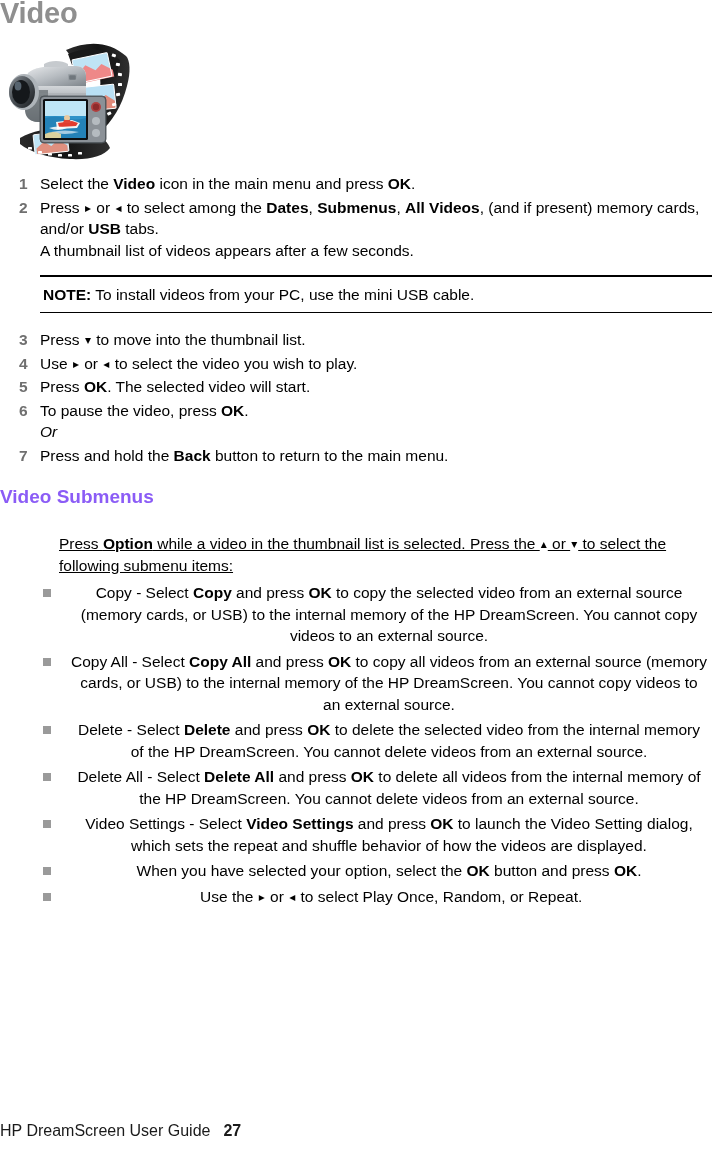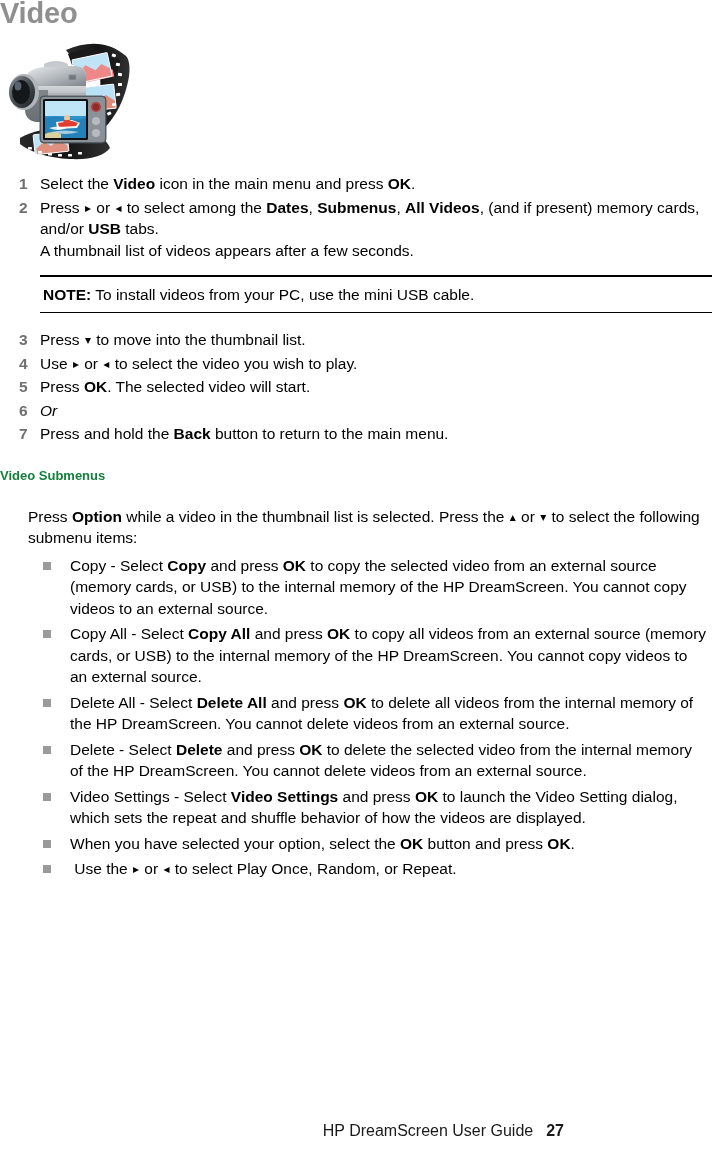--- a/index.html
+++ b/index.html
@@ -100,66 +100,67 @@
   }
   .note-body {
     padding: 7px 0 7px 43px;
     font-size: 15.5px;
     line-height: 21px;
   }
   .note-label { font-weight: bold; }
 
   
   .section-title {
-    margin: 20px 0 19px 0;
-    font-size: 13px;
+    margin: 20px 0 25px 0;
+    font-size: 19px;
     font-weight: bold;
-    color: #15803d;
+    color: #8b5cf6;
     line-height: 22px;
   }
 
   
   .body-para {
     margin: 0 0 6px 0;
-    padding-left: 28px;
+    padding-left: 59px;
     padding-right: 2px;
     font-size: 15.5px;
     line-height: 21.5px;
+    text-decoration: underline;
   }
 
   
   .bullets {
     margin: 0;
     padding: 0;
     list-style: none;
   }
   .bullets li {
     position: relative;
     padding-left: 70px;
     padding-right: 4px;
     margin-bottom: 4px;
     font-size: 15.5px;
     line-height: 21.5px;
+    text-align: center;
   }
   .bullets li .sq {
     position: absolute;
     left: 43px;
     top: 7px;
     width: 8px;
     height: 8px;
     background: #9a9a9a;
   }
 
   
   .footer {
     position: absolute;
     left: 0;
     right: 0;
     bottom: 18px;
-    text-align: right;
     padding-right: 8px;
     font-size: 16px;
     line-height: 20px;
     color: #1a1a1a;
   }
   .footer .page-no {
     font-weight: bold;
     margin-left: 13px;
     font-size: 16px;
   }
@@ -325,37 +326,38 @@
       <p>Use <span class="arrow">▸</span> or <span class="arrow">◂</span> to select the video you wish to play.</p>
     </div>
 
     <div class="step">
       <span class="num">5</span>
       <p>Press <b>OK</b>. The selected video will start.</p>
     </div>
 
     <div class="step">
       <span class="num">6</span>
+      <p>To pause the video, press <b>OK</b>.</p>
       <p class="italic">Or</p>
     </div>
 
     <div class="step">
       <span class="num">7</span>
       <p>Press and hold the <b>Back</b> button to return to the main menu.</p>
     </div>
 
     <div class="section-title">Video Submenus</div>
 
     <p class="body-para">Press <b>Option</b> while a video in the thumbnail list is selected. Press the <span class="arrow">▴</span> or <span class="arrow">▾</span> to select the following submenu items:</p>
 
     <ul class="bullets">
       <li><span class="sq"></span>Copy - Select <b>Copy</b> and press <b>OK</b> to copy the selected video from an external source (memory cards, or USB) to the internal memory of the HP DreamScreen. You cannot copy videos to an external source.</li>
       <li><span class="sq"></span>Copy All - Select <b>Copy All</b> and press <b>OK</b> to copy all videos from an external source (memory cards, or USB) to the internal memory of the HP DreamScreen. You cannot copy videos to an external source.</li>
+      <li><span class="sq"></span>Delete - Select <b>Delete</b> and press <b>OK</b> to delete the selected video from the internal memory of the HP DreamScreen. You cannot delete videos from an external source.</li>
       <li><span class="sq"></span>Delete All - Select <b>Delete All</b> and press <b>OK</b> to delete all videos from the internal memory of the HP DreamScreen. You cannot delete videos from an external source.</li>
-      <li><span class="sq"></span>Delete - Select <b>Delete</b> and press <b>OK</b> to delete the selected video from the internal memory of the HP DreamScreen. You cannot delete videos from an external source.</li>
       <li><span class="sq"></span>Video Settings - Select <b>Video Settings</b> and press <b>OK</b> to launch the Video Setting dialog, which sets the repeat and shuffle behavior of how the videos are displayed.</li>
       <li><span class="sq"></span>When you have selected your option, select the <b>OK</b> button and press <b>OK</b>.</li>
       <li><span class="sq"></span>&nbsp;Use the <span class="arrow">▸</span> or <span class="arrow">◂</span> to select Play Once, Random, or Repeat.</li>
     </ul>
   </div>
 
   <div class="footer">
     <span>HP DreamScreen User Guide</span><span class="page-no">27</span>
   </div>
 

